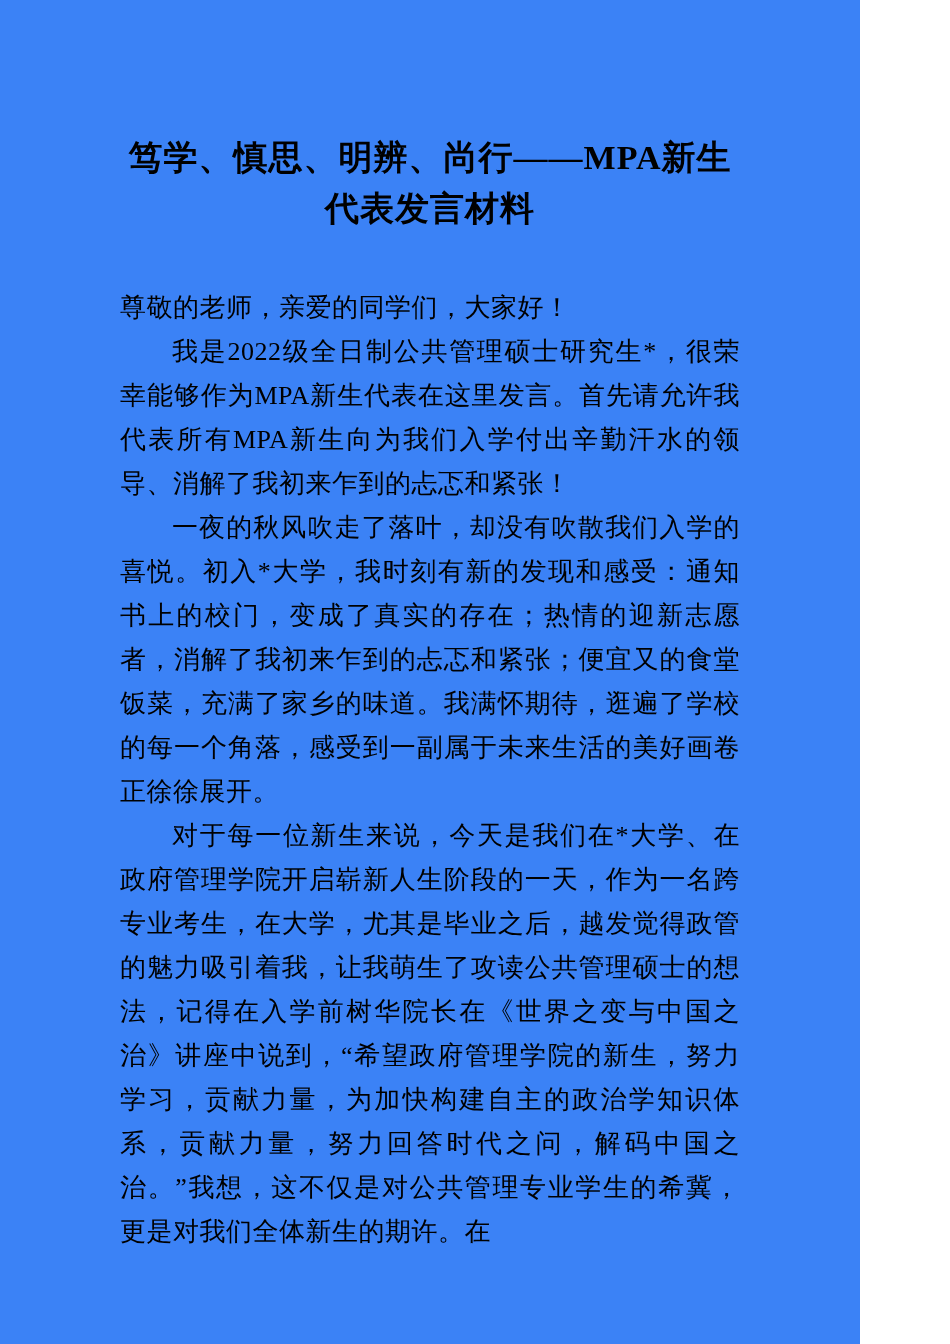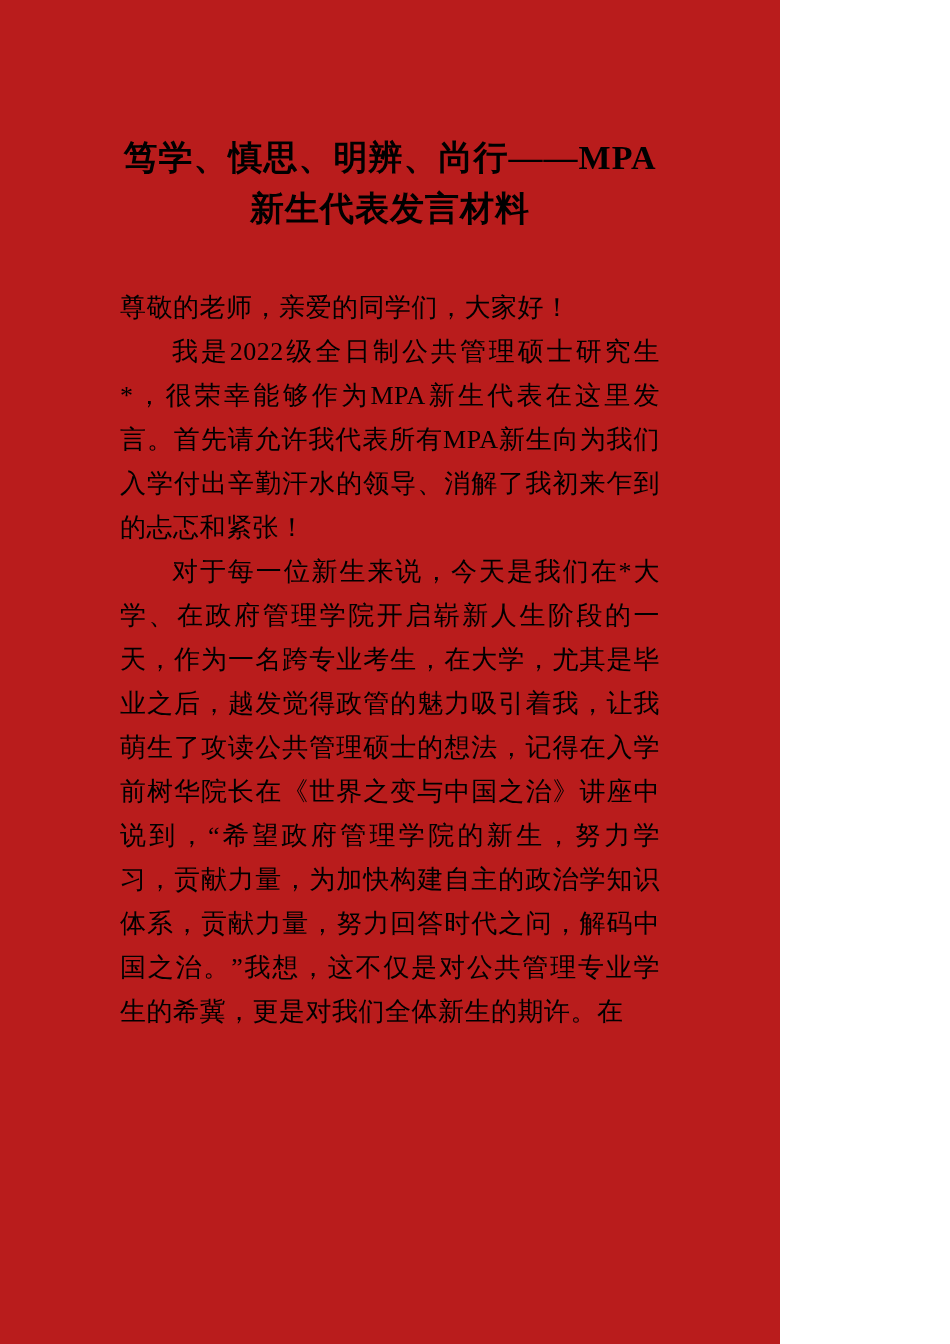--- a/index.html
+++ b/index.html
@@ -2,23 +2,23 @@
 <html><head>
 <meta charset="utf-8">
 <style>
   html, body {
     margin: 0;
     padding: 0;
     background: #ffffff;
   }
   .page {
     position: relative;
-    width: 780px;
+    width: 860px;
     height: 1344px;
-    background: #b91c1c;
+    background: #3b82f6;
     box-sizing: border-box;
     padding: 132px 120px 0 120px;
     font-family: "Liberation Serif", "DejaVu Serif", serif;
     color: #000000;
     overflow: hidden;
   }
   .title {
     margin: 0 0 52px 0;
     font-size: 34px;
     font-weight: bold;
@@ -46,15 +46,16 @@
 </head>
 <body>
 
 <div class="page">
   <h1 class="title">笃学、慎思、明辨、尚行——MPA新生代表发言材料</h1>
 
   <p class="greeting">尊敬的老师，亲爱的同学们，大家好！</p>
 
   <div class="body">
       <p>我是2022级全日制公共管理硕士研究生*，很荣幸能够作为MPA新生代表在这里发言。首先请允许我代表所有MPA新生向为我们入学付出辛勤汗水的领导、消解了我初来乍到的忐忑和紧张！</p>
+      <p>一夜的秋风吹走了落叶，却没有吹散我们入学的喜悦。初入*大学，我时刻有新的发现和感受：通知书上的校门，变成了真实的存在；热情的迎新志愿者，消解了我初来乍到的忐忑和紧张；便宜又的食堂饭菜，充满了家乡的味道。我满怀期待，逛遍了学校的每一个角落，感受到一副属于未来生活的美好画卷正徐徐展开。</p>
       <p>对于每一位新生来说，今天是我们在*大学、在政府管理学院开启崭新人生阶段的一天，作为一名跨专业考生，在大学，尤其是毕业之后，越发觉得政管的魅力吸引着我，让我萌生了攻读公共管理硕士的想法，记得在入学前树华院长在《世界之变与中国之治》讲座中说到，“希望政府管理学院的新生，努力学习，贡献力量，为加快构建自主的政治学知识体系，贡献力量，努力回答时代之问，解码中国之治。”我想，这不仅是对公共管理专业学生的希冀，更是对我们全体新生的期许。在</p>
     </div>
 </div>
 
 </body></html>

